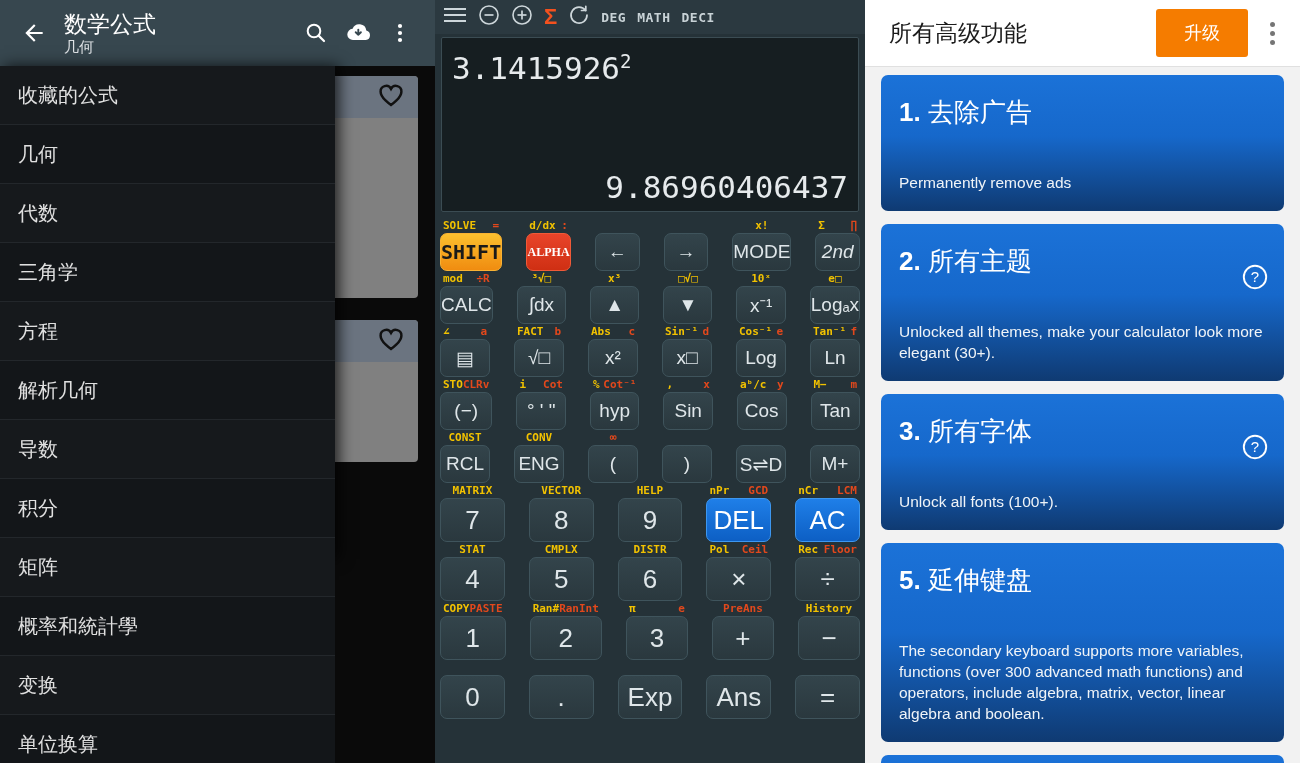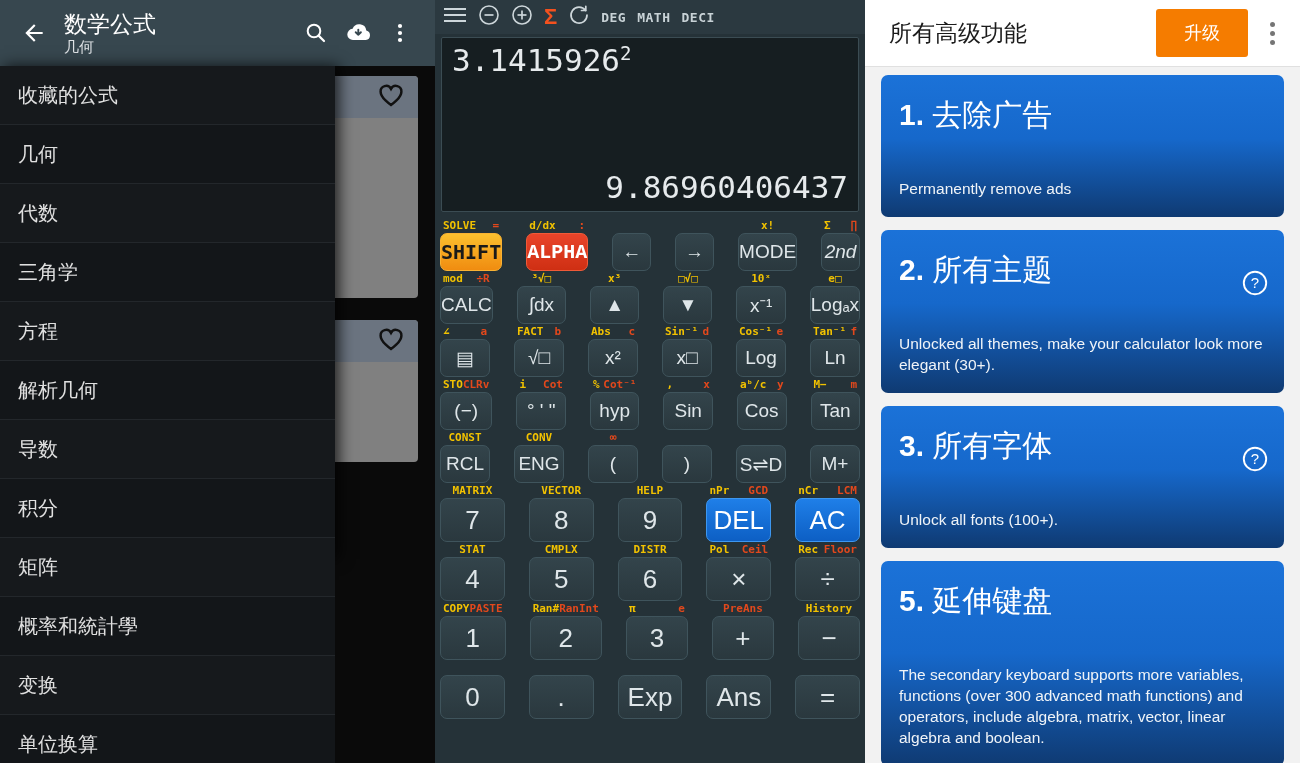--- a/index.html
+++ b/index.html
@@ -42,21 +42,21 @@
     color: #e0e0e0; font-size: 20px; border-bottom: 1px solid #23272b; background: #16191c;
   }
   .dr-item:nth-child(even) { background: #131619; }
 
   
   .panel2 { width: 430px; height: 763px; background: #253238; display: flex; flex-direction: column; }
   .c-top { height: 34px; display: flex; align-items: center; padding: 0 8px; gap: 11px; background: #2b3940; }
   .c-mode { color: #c8d2d6; font-family: "DejaVu Sans Mono", monospace; font-size: 13px; font-weight: bold; letter-spacing: .5px; }
   .c-display {
     margin: 3px 6px 4px 6px; height: 175px; background: #161e21; border: 1px solid #3b4c53;
-    border-radius: 2px; position: relative; padding: 4px 10px;
+    border-radius: 2px; position: relative; padding: 12px 10px;
   }
   .c-expr { color: #e6eaec; font-family: "DejaVu Sans Mono", monospace; font-size: 31px; letter-spacing: 0px; }
   .c-expr sup { font-size: 19px; }
   .c-result {
     position: absolute; right: 10px; bottom: 6px; color: #e6eaec;
     font-family: "DejaVu Sans Mono", monospace; font-size: 31px;
   }
   .c-pad { flex: 1; padding: 2px 5px 4px 5px; display: flex; flex-direction: column; }
   .krow { display: flex; gap: 24px; }
   .krow6 > .kcell { flex: 1 1 0; }
@@ -66,41 +66,41 @@
   .klabels.center { justify-content: center; }
   .kl-s { color: #f2c200; font-family: "DejaVu Sans Mono", monospace; font-size: 11px; font-weight: bold; white-space: nowrap; }
   .kl-a { color: #e2481c; font-family: "DejaVu Sans Mono", monospace; font-size: 11px; font-weight: bold; white-space: nowrap; }
   .kbtn {
     height: 38px; border-radius: 7px; display: flex; align-items: center; justify-content: center;
     background: linear-gradient(#33444b, #2a383e); border: 1px solid #3f545c;
     color: #dfe6e9; font-size: 19px; font-family: "Liberation Sans", sans-serif;
   }
   .kbtn.tall { height: 44px; font-size: 26px; }
   .kbtn.shift { background: linear-gradient(#fcc02e, #f08c10); border-color: #f9b233; color: #1a1a1a; font-weight: bold; font-family: "DejaVu Sans Mono", monospace; font-size: 20px; }
-  .kbtn.alpha { background: linear-gradient(#e8442a, #cf2f13); border-color: #f05a38; color: #fff; font-weight: bold; font-family: Liberation Mono, monospace; font-size: 20px; text-align: right; }
+  .kbtn.alpha { background: linear-gradient(#e8442a, #cf2f13); border-color: #f05a38; color: #fff; font-weight: bold; font-family: Liberation Serif, serif; font-size: 12px; text-align: right; }
   .kbtn.blue { background: linear-gradient(#1f7fe8, #0d5fc4); border-color: #3d97f0; color: #fff; }
   .kbtn.ital { font-style: italic; }
 
   
   .panel3 { width: 435px; height: 763px; background: #f2f2f2; display: flex; flex-direction: column; }
   .p3-bar { height: 66px; background: #fff; display: flex; align-items: center; padding: 0 10px 0 24px; }
   .p3-title { flex: 1; font-size: 23px; color: #1b1b1b; }
   .p3-upgrade {
     background: #f57c00; color: #fff; font-size: 18px; border-radius: 3px;
     padding: 12px 28px; margin-right: 6px;
   }
   .p3-kebab { width: 36px; height: 44px; display: flex; flex-direction: column; align-items: center; justify-content: center; gap: 4px; }
   .p3-kebab i { width: 5px; height: 5px; border-radius: 50%; background: #757575; display: block; }
   .p3-list { flex: 1; padding: 8px 16px 0 16px; overflow: hidden; }
   .pcard {
     background: linear-gradient(#1b72d8 0%, #1668cb 45%, #0f3a72 100%);
     border-radius: 7px; padding: 20px 18px 18px 18px; margin-bottom: 13px;
     position: relative; color: #fff;
   }
-  .pcard-title { font-size: 30px; margin-bottom: 5px; }
+  .pcard-title { font-size: 26px; margin-bottom: 5px; }
   .pcard-title b { font-weight: bold; }
   .pcard-desc { font-size: 15.5px; line-height: 21px; color: #f0f4f8; margin-top: 42px; }
   .pcard-help { position: absolute; right: 16px; top: 40px; }
   .p3-bar-shadow { height: 1px; background: #e0e0e0; }
 </style>
 </head>
 <body>
 
 <div class="screen">
 

